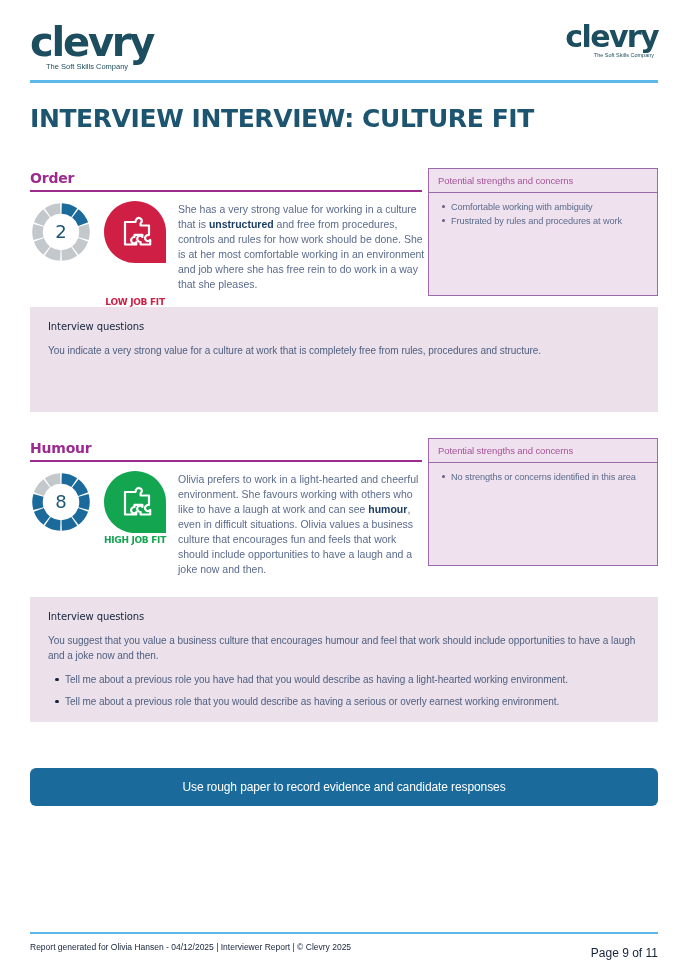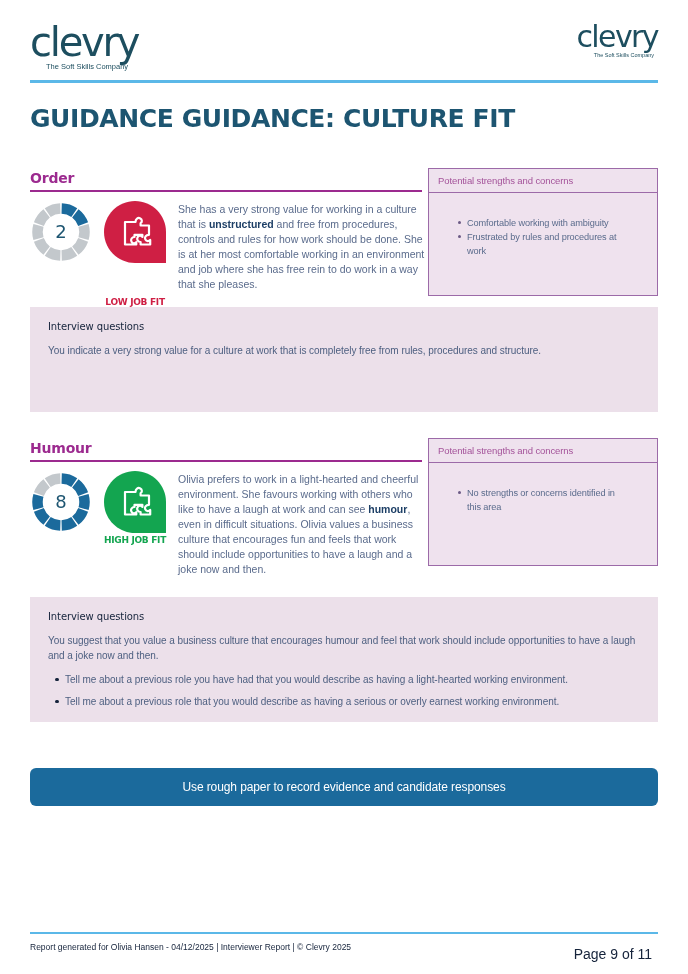--- a/index.html
+++ b/index.html
@@ -20,21 +20,21 @@
   .header {
     position: absolute;
     left: 30px; top: 22px; right: 30px;
     height: 60px;
   }
   .logo { position: absolute; top: 0; }
   .logo.left { left: 0; }
   .logo.right { right: 0; text-align: right; }
   .logo-word {
     font-family: "DejaVu Sans", sans-serif;
-    font-weight: normal;
+    font-weight: bold;
     color: #1d4e5f;
     letter-spacing: -2.2px;
     line-height: 1;
   }
   .logo.left .logo-word { font-size: 40px; }
   .logo.right .logo-word { font-size: 30px; letter-spacing: -1.6px; }
   .logo-tag {
     font-family: "Liberation Sans", sans-serif;
     color: #1d4e5f;
     line-height: 1;
@@ -140,21 +140,21 @@
     background: #efe2ee;
   }
   .strengths-head {
     font-size: 9.5px;
     color: #a4539a;
     padding: 6px 16px 6px 9px;
     border-bottom: 1px solid #9c6aa8;
     letter-spacing: -0.1px;
   }
   .strengths-list {
-    margin: 16px;
+    margin: 0;
     padding: 7px 16px 8px 22px;
     list-style: none;
   }
   .strengths-list li {
     font-size: 9.2px;
     line-height: 14px;
     color: #5a6b8c;
     position: relative;
     letter-spacing: -0.1px;
   }
@@ -234,43 +234,43 @@
     background: #5bb8e8;
   }
   .footer-text {
     position: absolute;
     left: 30px; top: 942px;
     font-size: 8.5px;
     color: #15233b;
   }
   .footer-page {
     position: absolute;
-    right: 36px; top: 946px;
-    font-size: 14px;
+    right: 30px; top: 946px;
+    font-size: 12px;
     color: #15233b;
   }
 </style>
 </head>
 <body>
 
 <div class="page">
 
   <div class="header">
     <div class="logo left">
       <div class="logo-word">clevry</div>
       <div class="logo-tag">The Soft Skills Company</div>
     </div>
     <div class="logo right">
       <div class="logo-word">clevry</div>
       <div class="logo-tag">The Soft Skills Company</div>
     </div>
   </div>
   <div class="header-rule"></div>
 
-  <div class="page-title">GUIDANCE GUIDANCE: CULTURE FIT</div>
+  <div class="page-title">INTERVIEW INTERVIEW: CULTURE FIT</div>
 
   <div class="trait" style="top:170px;">
     <div class="trait-head">
       <div class="trait-name">Order</div>
       <div class="trait-rule"></div>
     </div>
     <div class="trait-body">
       <div class="donut-wrap">
         <svg class="donut" viewBox="0 0 62 62">
           <g>

